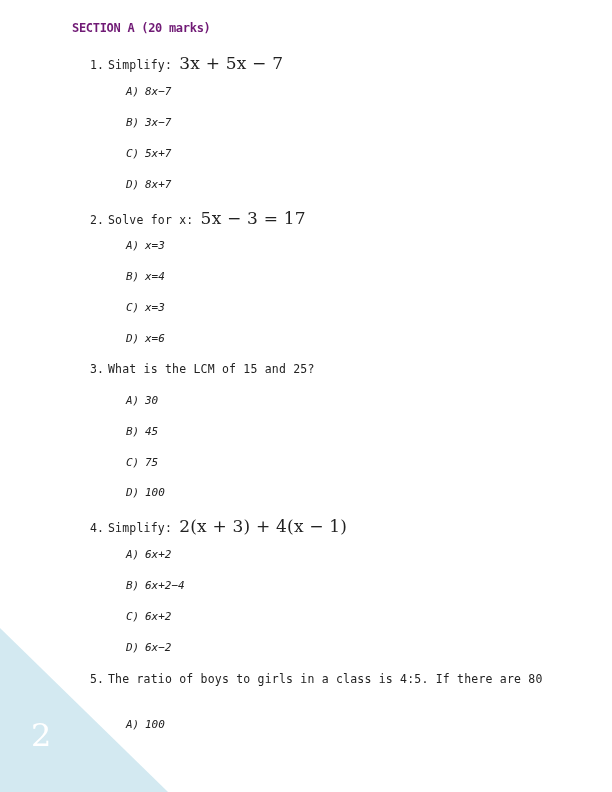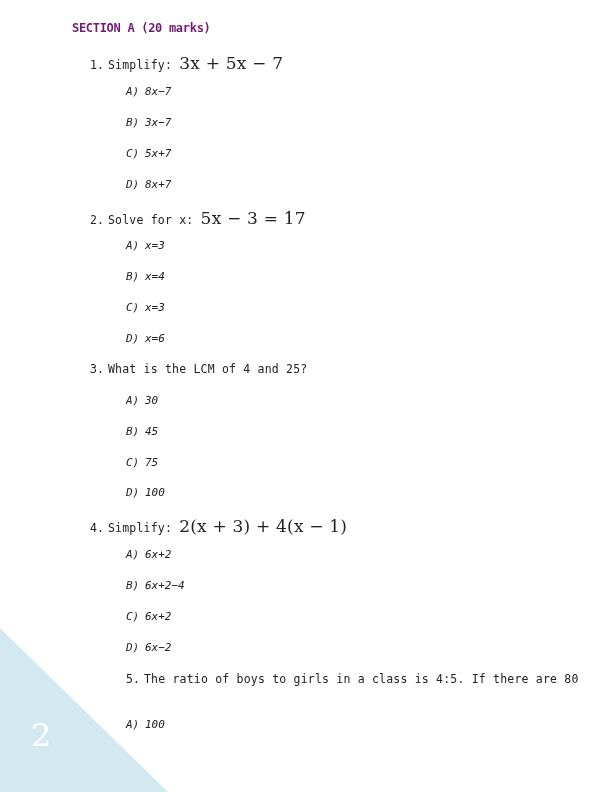--- a/index.html
+++ b/index.html
@@ -49,31 +49,31 @@
 
 <div class="q" style="top:208px">
   <span class="num">2.</span><span>Solve for x: </span><span class="math">5x − 3 = 17</span>
 </div>
 <div class="opt" style="top:239px"><span class="lbl">A)</span><span>x=3</span></div>
 <div class="opt" style="top:270px"><span class="lbl">B)</span><span>x=4</span></div>
 <div class="opt" style="top:301px"><span class="lbl">C)</span><span>x=3</span></div>
 <div class="opt" style="top:332px"><span class="lbl">D)</span><span>x=6</span></div>
 
 <div class="q" style="top:362px">
-  <span class="num">3.</span><span>What is the LCM of 4 and 25?</span>
+  <span class="num">3.</span><span>What is the LCM of 15 and 25?</span>
 </div>
 <div class="opt" style="top:394px"><span class="lbl">A)</span><span>30</span></div>
 <div class="opt" style="top:425px"><span class="lbl">B)</span><span>45</span></div>
 <div class="opt" style="top:456px"><span class="lbl">C)</span><span>75</span></div>
 <div class="opt" style="top:486px"><span class="lbl">D)</span><span>100</span></div>
 
 <div class="q" style="top:516px">
   <span class="num">4.</span><span>Simplify: </span><span class="math">2(x + 3) + 4(x − 1)</span>
 </div>
 <div class="opt" style="top:548px"><span class="lbl">A)</span><span>6x+2</span></div>
 <div class="opt" style="top:579px"><span class="lbl">B)</span><span>6x+2−4</span></div>
 <div class="opt" style="top:610px"><span class="lbl">C)</span><span>6x+2</span></div>
 <div class="opt" style="top:641px"><span class="lbl">D)</span><span>6x−2</span></div>
 
-<div class="q" style="top:671px; line-height:16px;margin-left:36px;">
+<div class="q" style="top:671px; line-height:16px;">
   <span class="num">5.</span><span>The ratio of boys to girls in a class is 4:5. If there are 80</span>
 </div>
 <div class="opt" style="top:718px"><span class="lbl">A)</span><span>100</span></div>
 
 </body></html>

